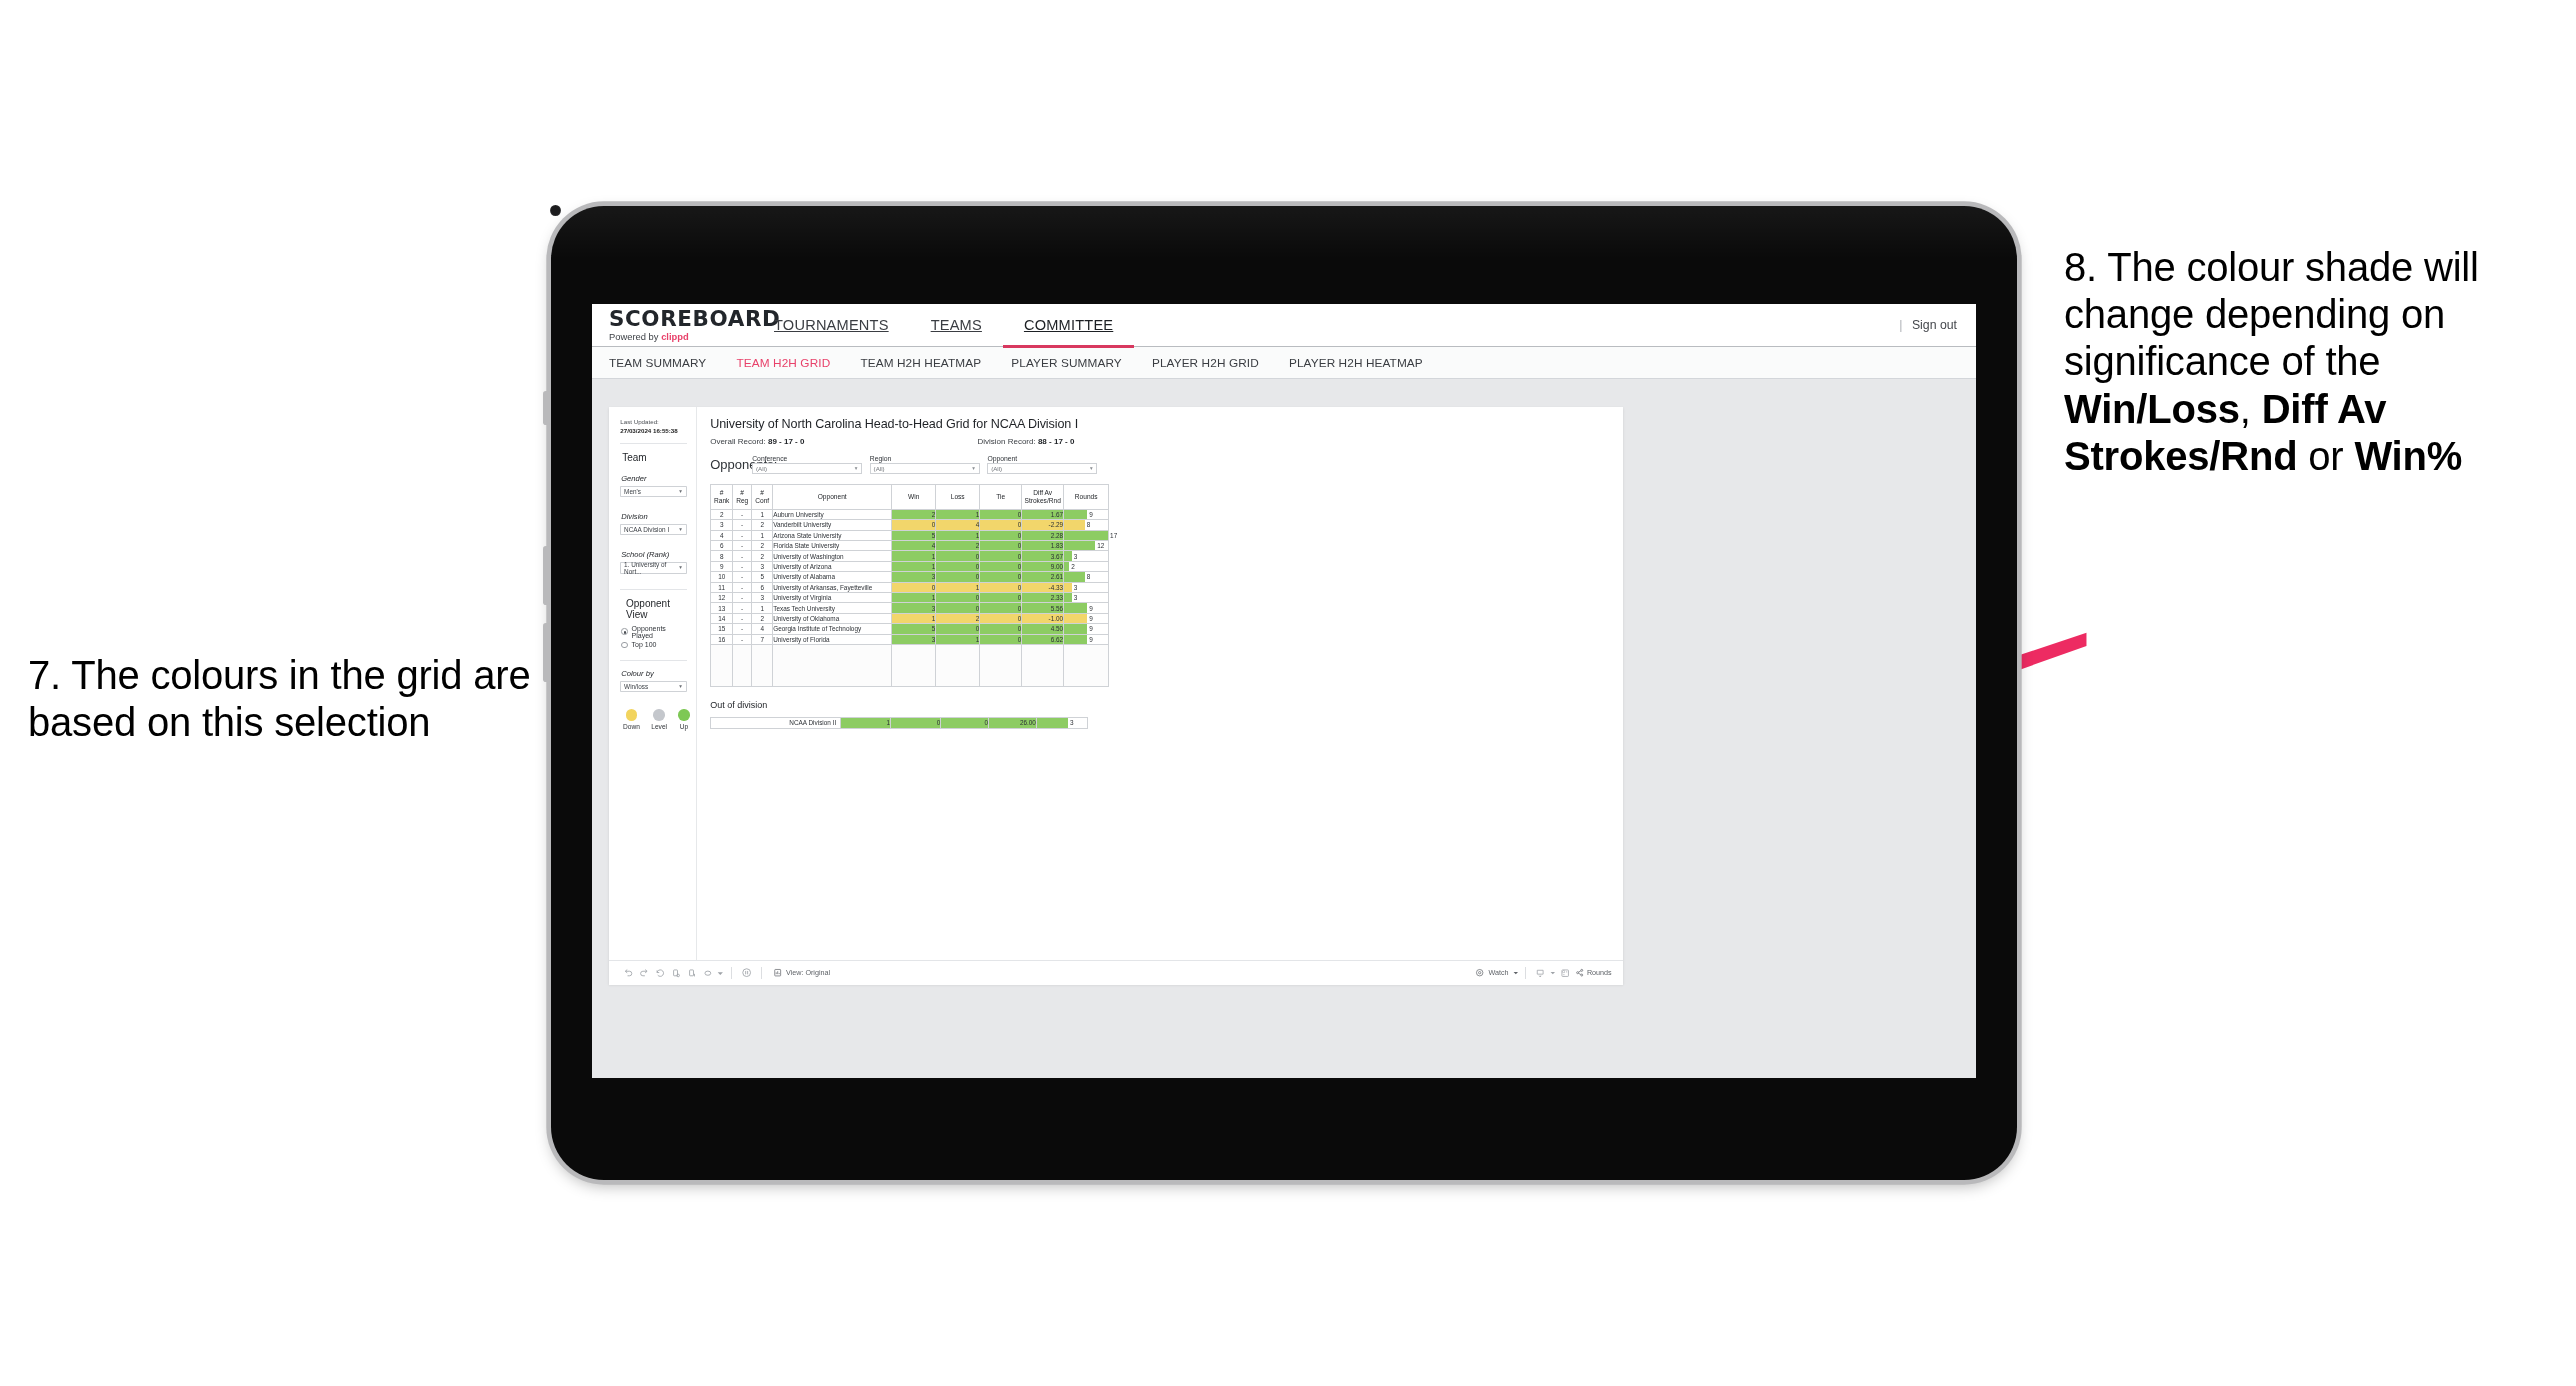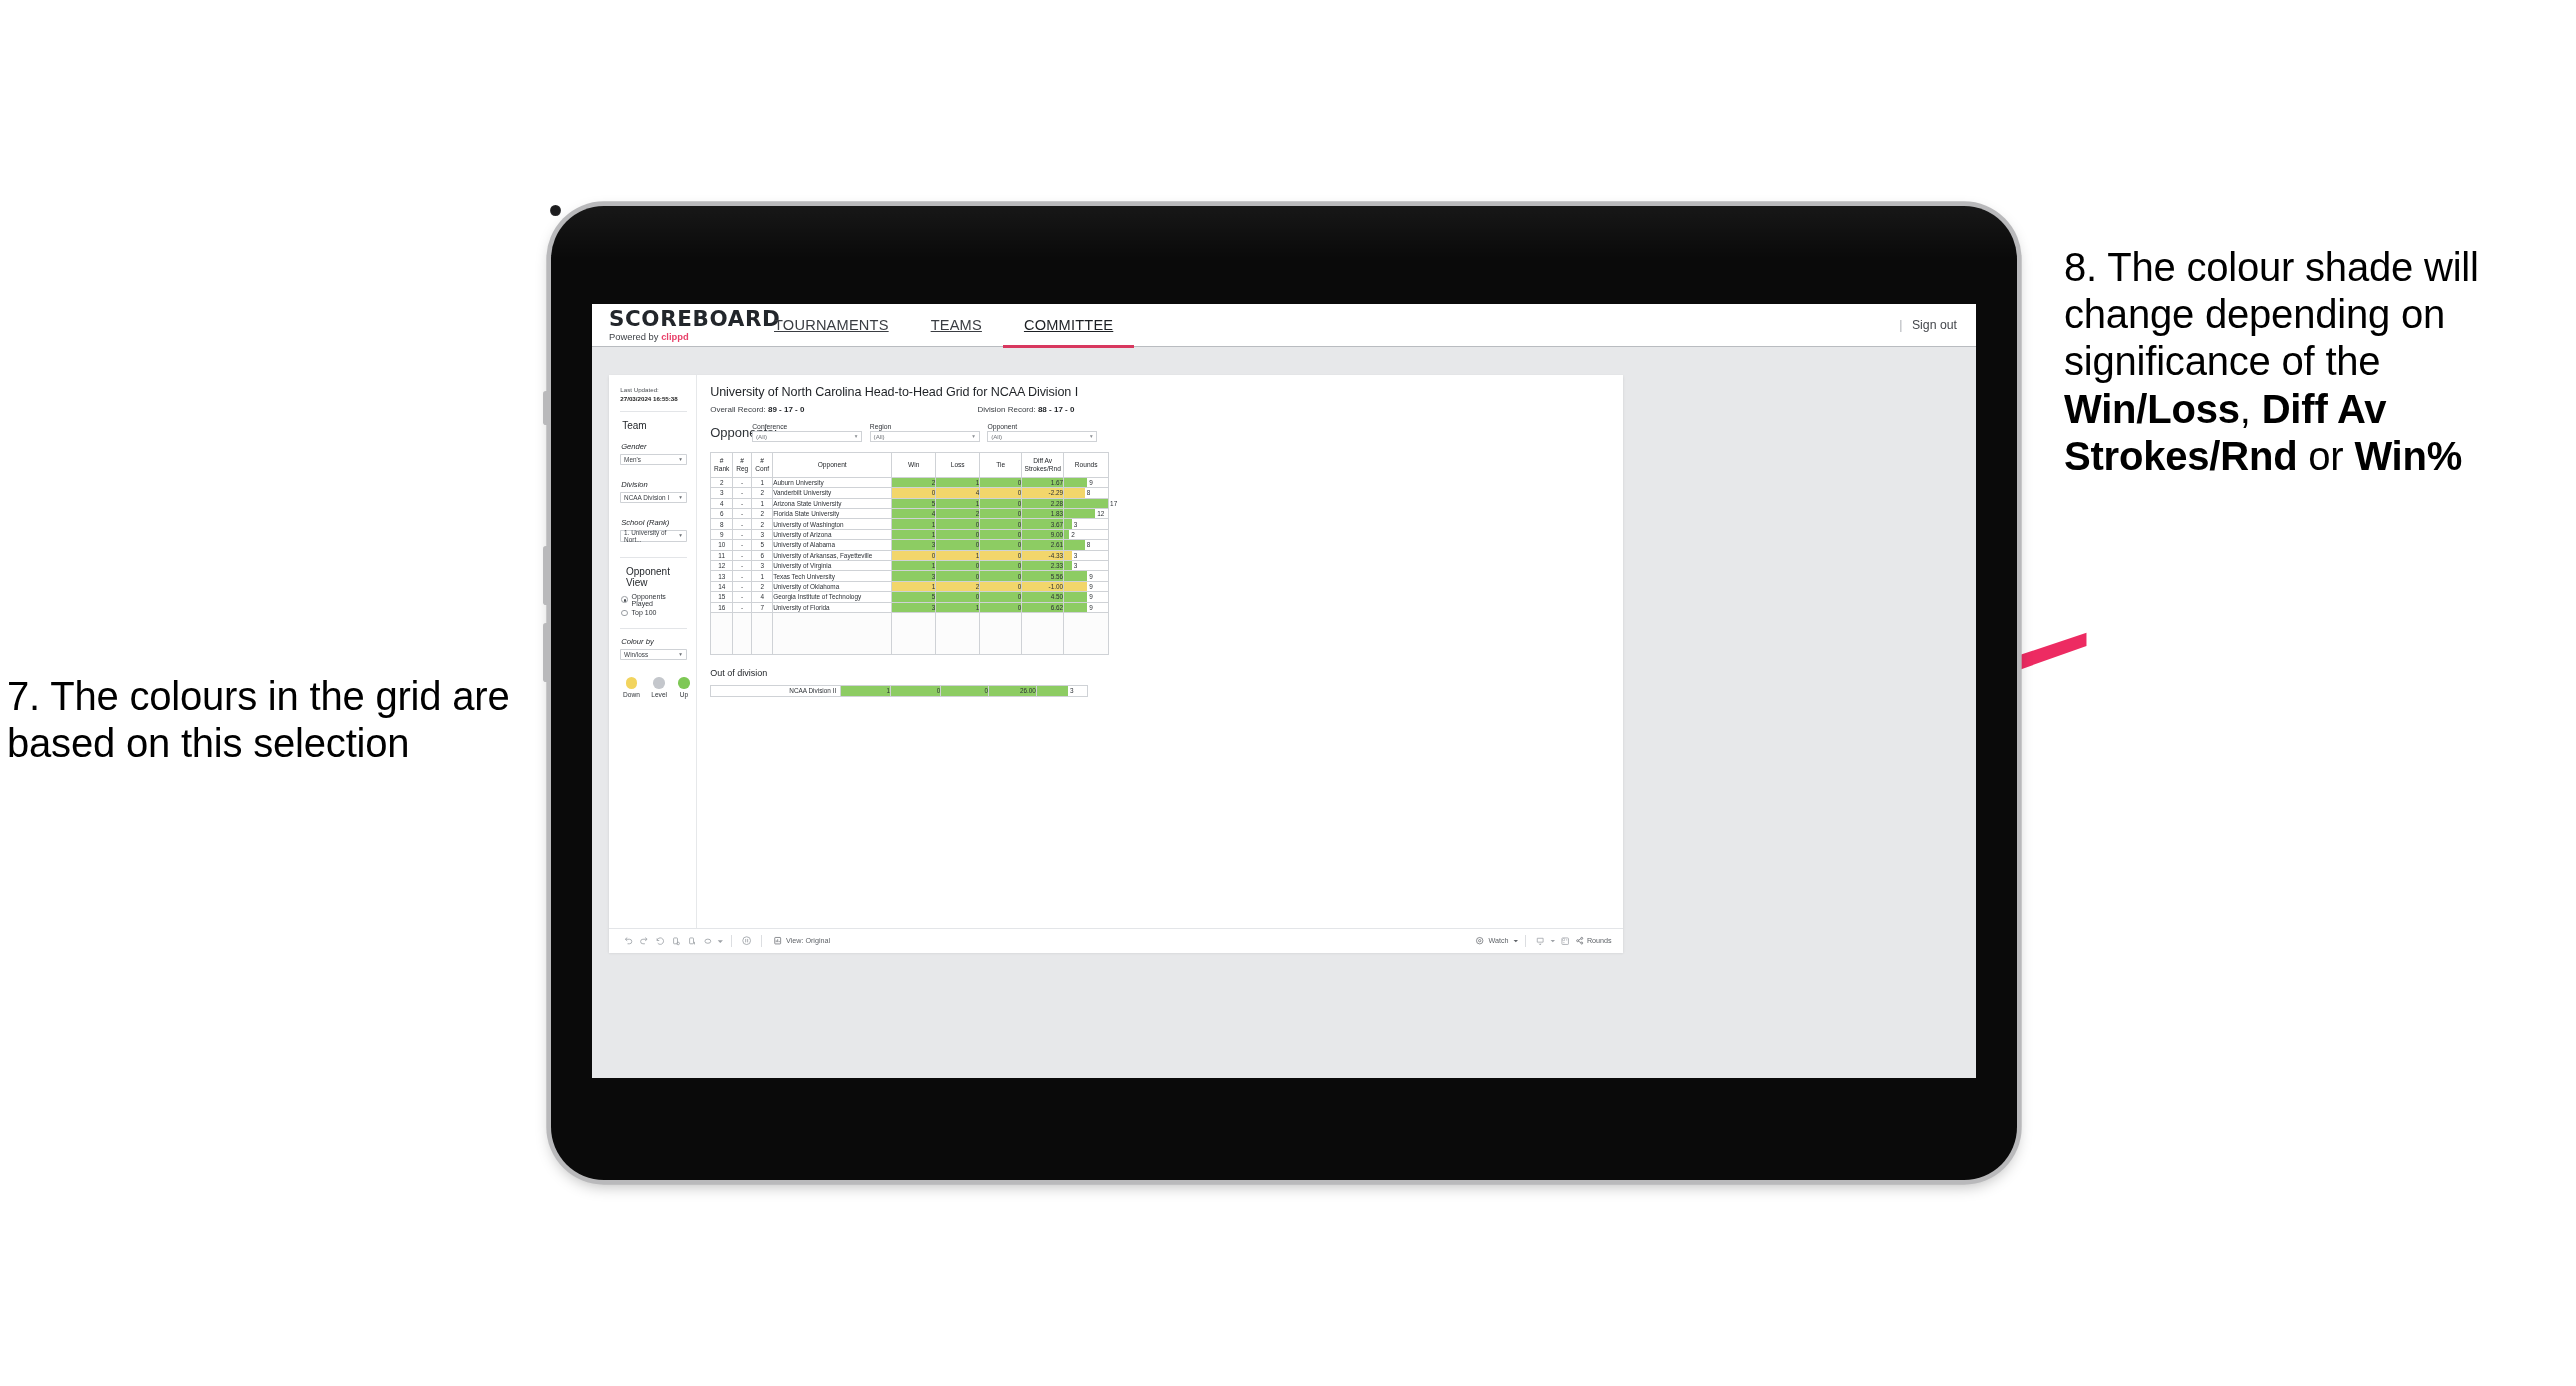--- a/index.html
+++ b/index.html
@@ -4,21 +4,21 @@
 <style>
   * { margin:0; padding:0; box-sizing:border-box; }
   html,body { width:2576px; height:1386px; background:#ffffff; overflow:hidden; }
   body { font-family:"Liberation Sans", sans-serif; position:relative; }
 
   
   .anno {
     position:absolute; color:#000; font-size:40px; line-height:1.18;
     font-family:"Liberation Sans", sans-serif; letter-spacing:-0.2px;
   }
-  #anno-left  { left:7px;  top:652px; width:529px;margin-top:21px; }
+  #anno-left  { left:28px;  top:652px; width:529px; }
   #anno-right { left:2064px; top:244px; width:510px; }
   .anno b { font-weight:bold; }
 
   .arrow { position:absolute; }
 
   
   #tablet {
     position:absolute; left:551px; top:206px; width:1466px; height:974px;
     background:#0a0a0a; border-radius:53px;
     box-shadow:0 0 0 4.7px #b9b9bb, 0 5.7px 15px rgba(0,0,0,.28);
@@ -208,20 +208,28 @@
         </div>
       <div class="navtab active">
           <span>COMMITTEE</span>
         </div>
       <div id="signout">
         <span class="bar">|</span>
         <span>Sign out</span>
       </div>
     </div>
 
+    <div id="subnav">
+      <div class="subtab"><span>TEAM SUMMARY</span></div>
+      <div class="subtab active"><span>TEAM H2H GRID</span></div>
+      <div class="subtab"><span>TEAM H2H HEATMAP</span></div>
+      <div class="subtab"><span>PLAYER SUMMARY</span></div>
+      <div class="subtab"><span>PLAYER H2H GRID</span></div>
+      <div class="subtab"><span>PLAYER H2H HEATMAP</span></div>
+    </div>
 
     <div id="canvas">
       <div id="viz">
 
         <div id="vizbody">
 
           <div id="filters">
             <div class="lastupd">
               <span>Last Updated: </span><b>27/03/2024 16:55:38</b>
             </div>

